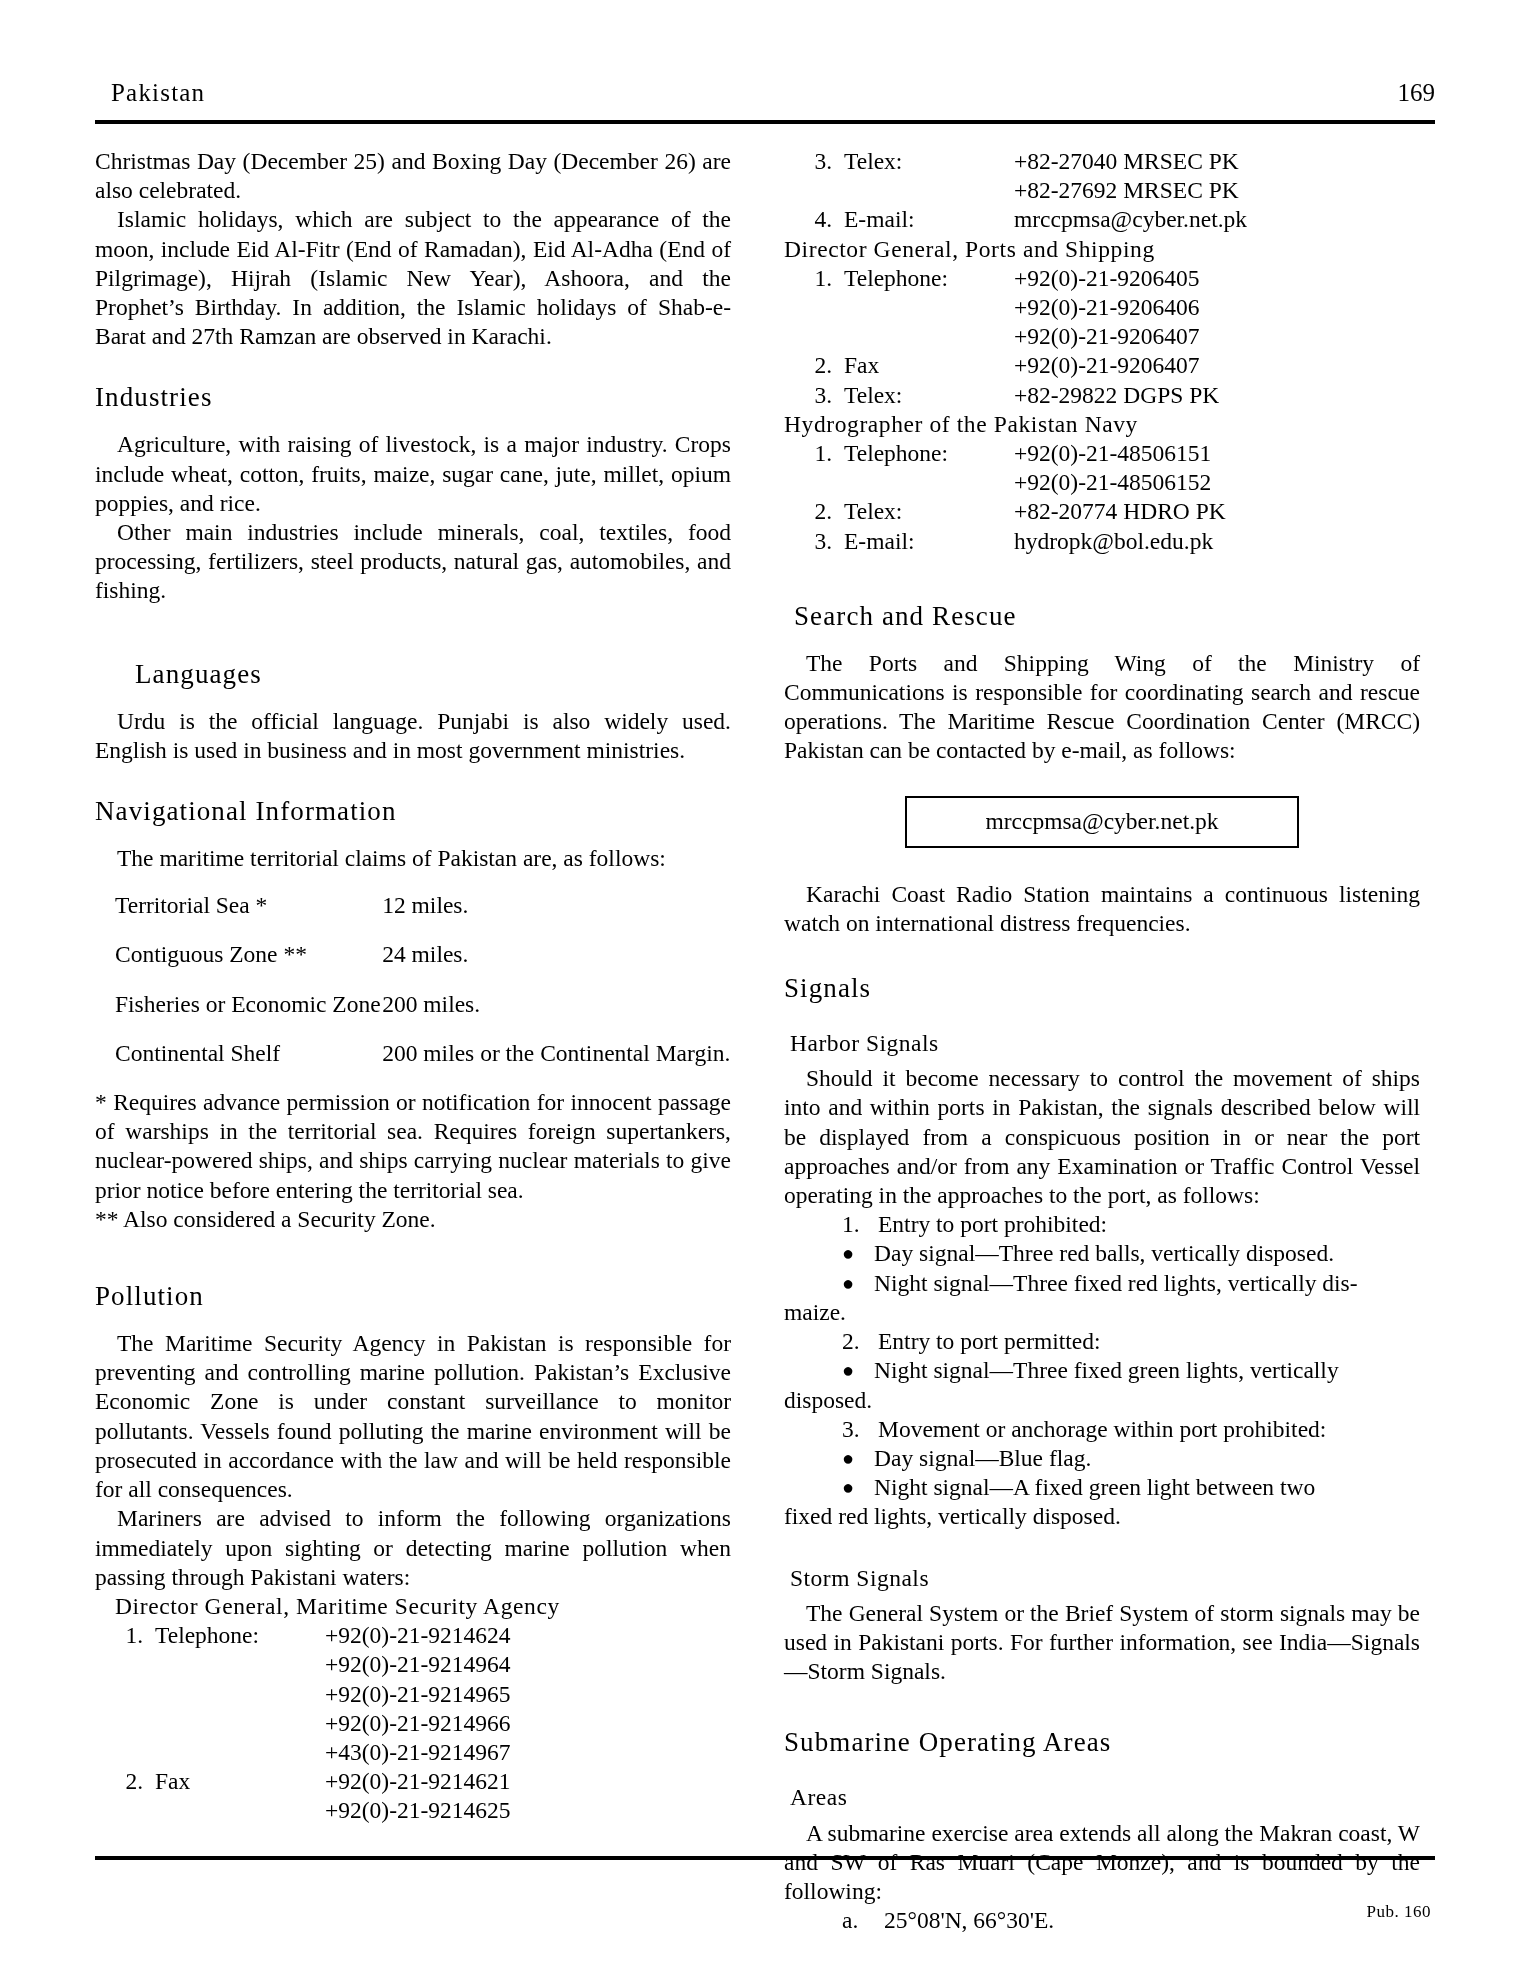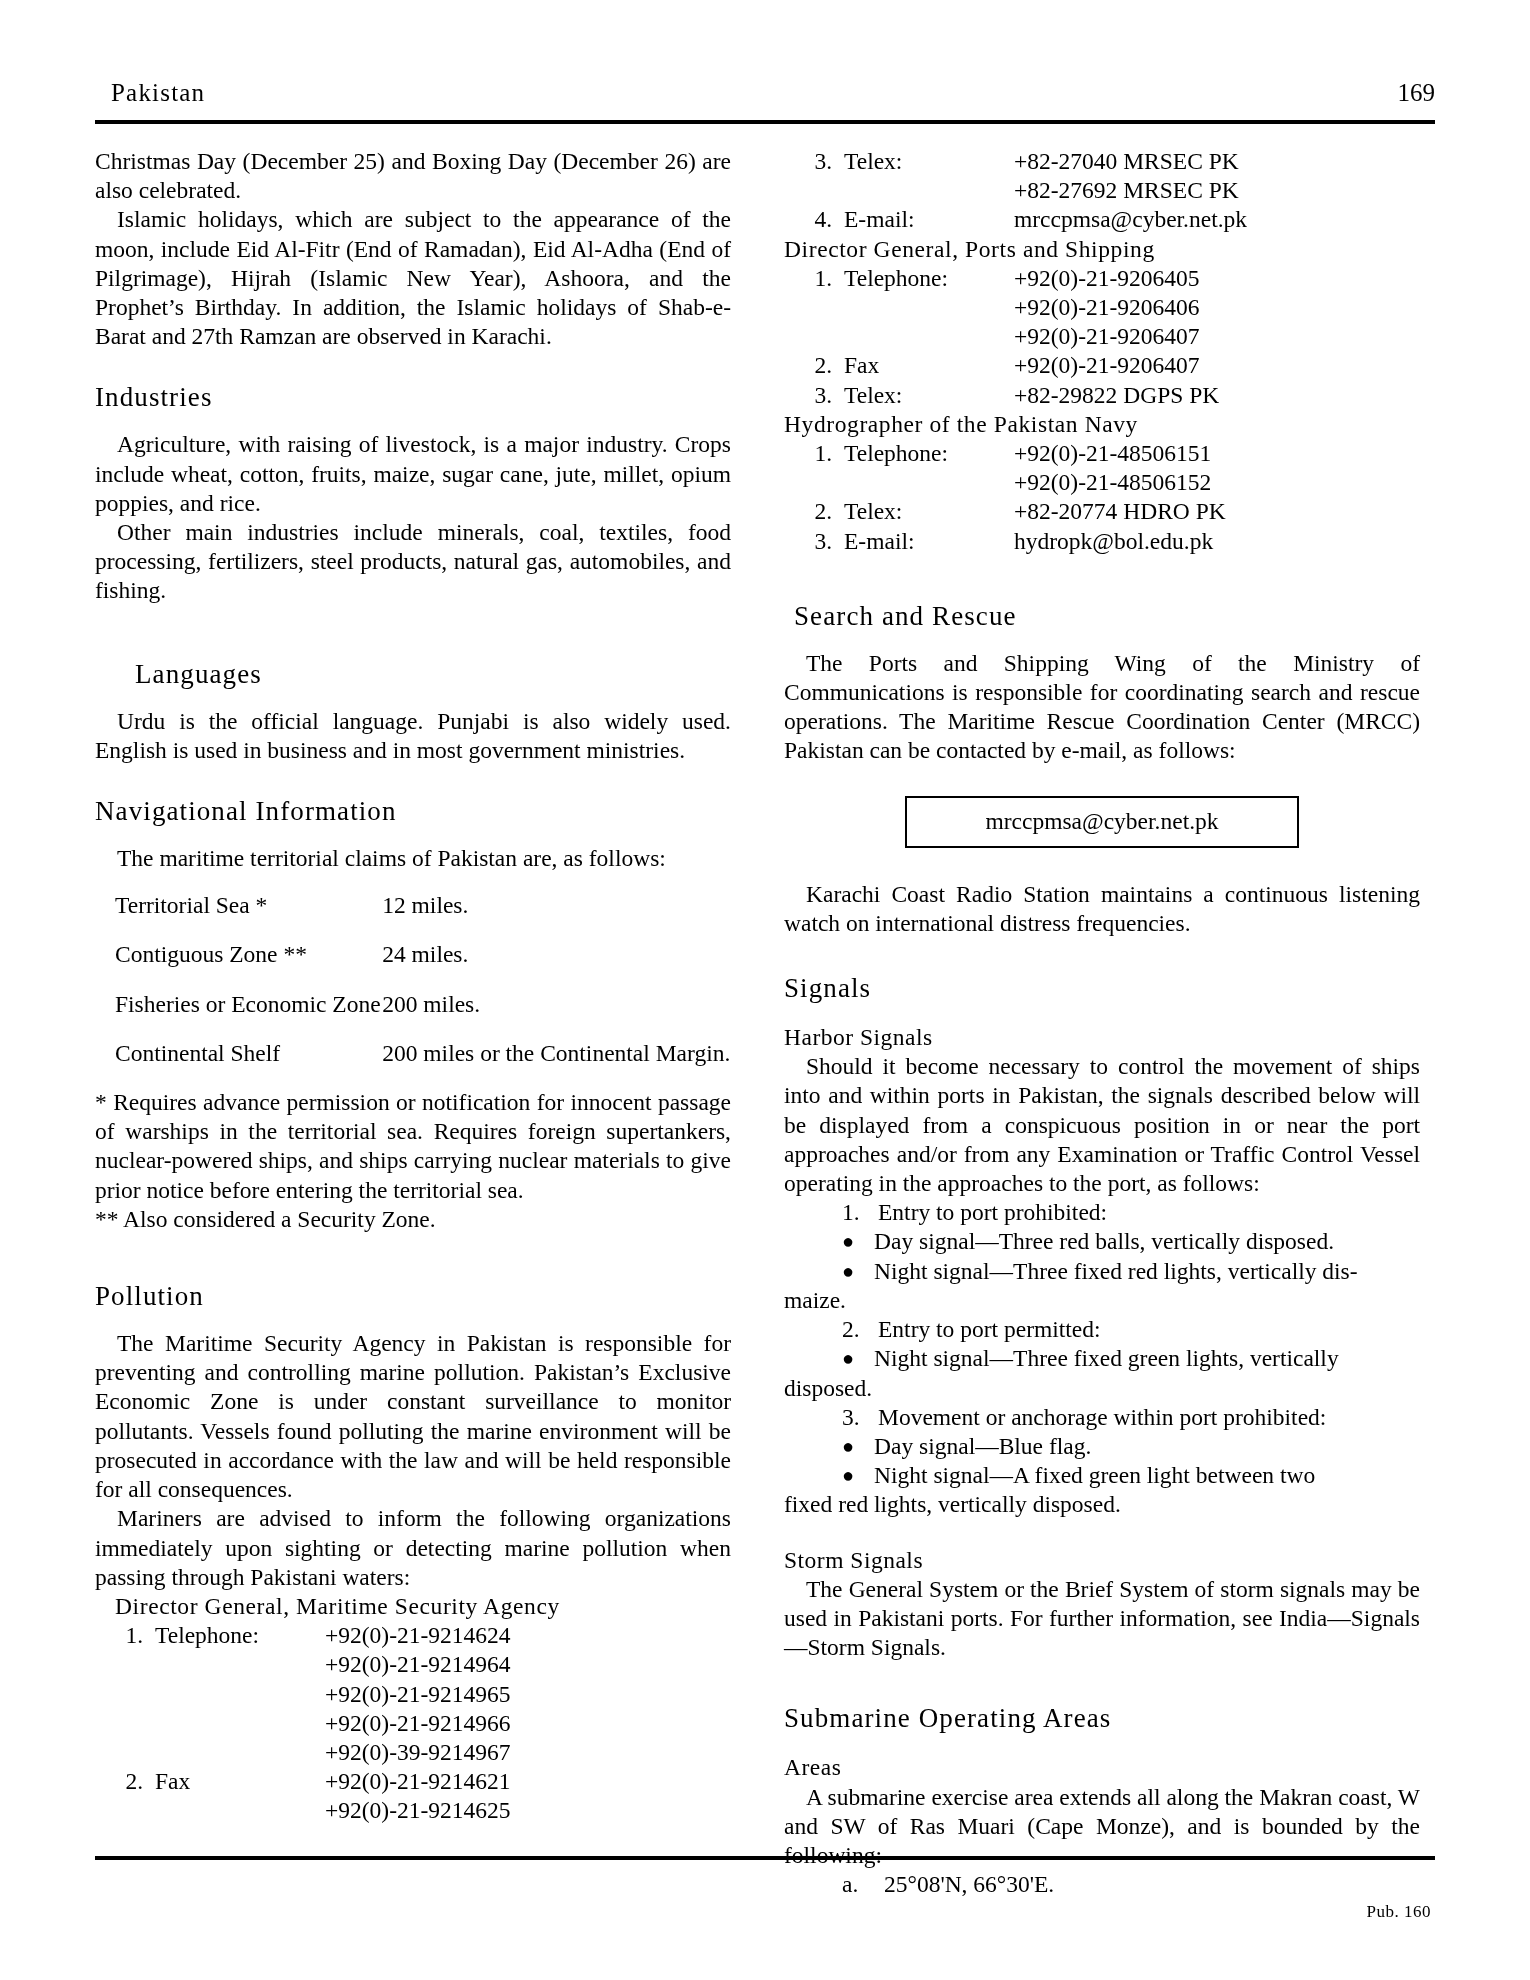--- a/index.html
+++ b/index.html
@@ -102,21 +102,21 @@
   h2.sec-head {
     margin: 0;
     font-weight: normal;
     font-size: 27px;
     line-height: 33px;
     letter-spacing: 1.1px;
     padding-top: 30px;
     padding-bottom: 16px;
   }
   h3.sub-head {
-    margin: 0;
+    margin: 6px;
     font-weight: normal;
     font-size: 23.5px;
     line-height: 29.2px;
     letter-spacing: 0.5px;
   }
   h3.sub-head.spaced { padding-top: 26px; }
 
   
   .claims {
     margin: 18px 0 0 0;
@@ -279,21 +279,21 @@
             <td class="val">+92(0)-21-9214965</td>
           </tr>
           <tr>
             <td class="num"></td>
             <td class="label"></td>
             <td class="val">+92(0)-21-9214966</td>
           </tr>
           <tr>
             <td class="num"></td>
             <td class="label"></td>
-            <td class="val">+92(0)-39-9214967</td>
+            <td class="val">+43(0)-21-9214967</td>
           </tr>
           <tr>
             <td class="num">2.</td>
             <td class="label">Fax</td>
             <td class="val">+92(0)-21-9214621</td>
           </tr>
           <tr>
             <td class="num"></td>
             <td class="label"></td>
             <td class="val">+92(0)-21-9214625</td>

